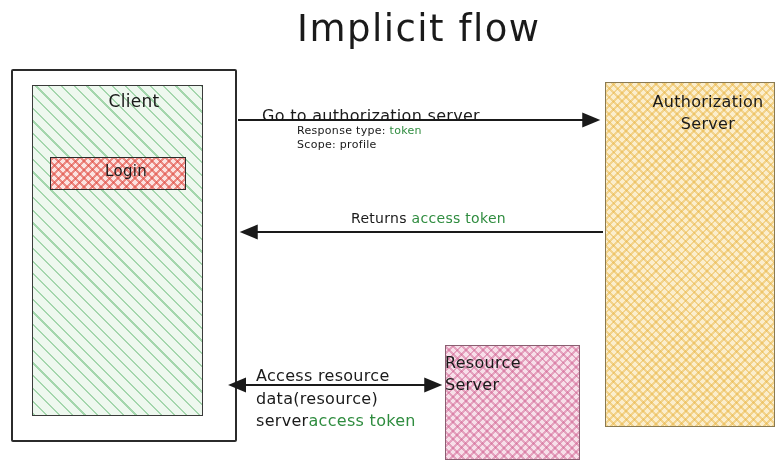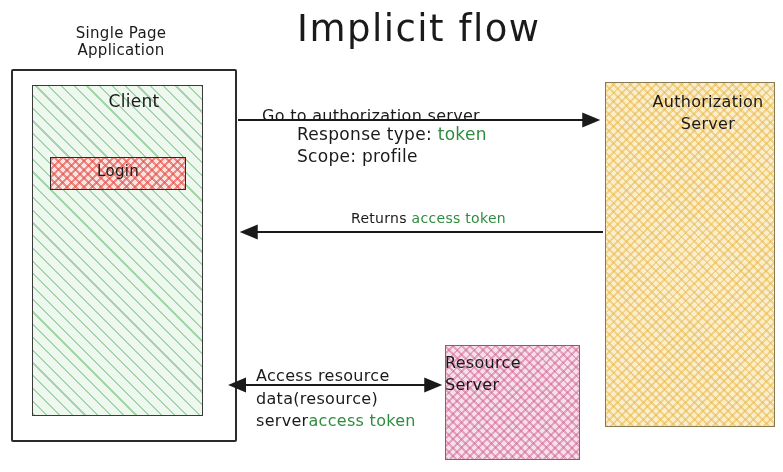--- a/index.html
+++ b/index.html
@@ -121,21 +121,21 @@
     font-size: 15px;
   }
   .client-label {
     left: 32px; top: 92px;
     width: 204px;
     text-align: center;
     font-size: 17px;
   }
   .login-label {
     left: 50px; top: 163px;
-    width: 136px;
+    width: 152px;
     text-align: center;
     font-size: 15px;
   }
   .auth-label {
     left: 610px; top: 91px;
     width: 196px;
     text-align: center;
     font-size: 16px;
     line-height: 1.35;
   }
@@ -145,21 +145,21 @@
     font-size: 16px;
     line-height: 1.35;
   }
 
   .msg1 {
     left: 262px; top: 107px;
     font-size: 16px;
   }
   .msg1b {
     left: 297px; top: 124px;
-    font-size: 17px;
+    font-size: 11px;
     line-height: 1.28;
   }
   .msg2 {
     left: 325px; top: 211px;
     font-size: 14px;
     margin-left: 26px;
   }
   .msg3 {
     left: 256px; top: 365px;
     font-size: 16px;
@@ -176,22 +176,20 @@
   }
 </style>
 </head>
 <body>
 
 <div id="canvas">
 
   <div class="lbl hand title">Implicit flow</div>
 
   <div class="box spa-outer"></div>
-  <div class="lbl hand spa-label"><span>Single Page</span>
-<span>Application</span></div>
 
   <div class="box client-box"></div>
   <div class="lbl hand client-label">Client</div>
 
   <div class="box login-box"></div>
   <div class="lbl hand login-label">Login</div>
 
   <div class="box auth-box"></div>
   <div class="lbl hand auth-label"><span>Authorization</span>
 <span>Server</span></div>

